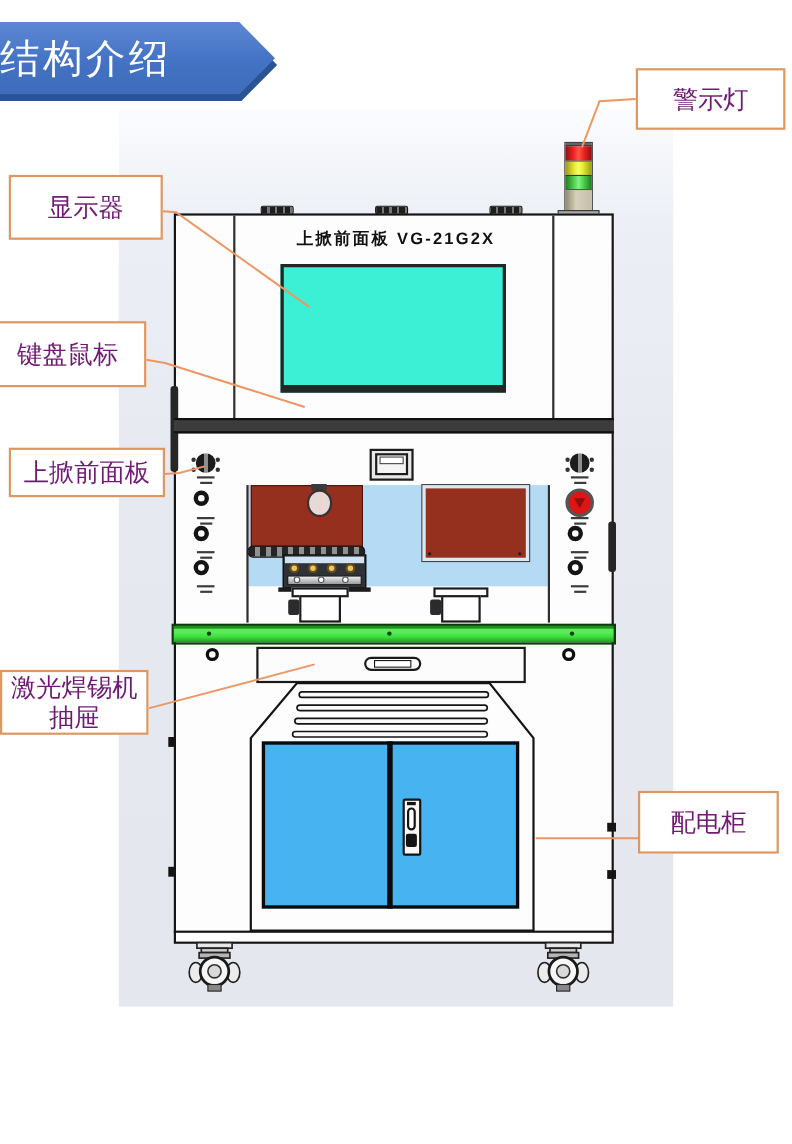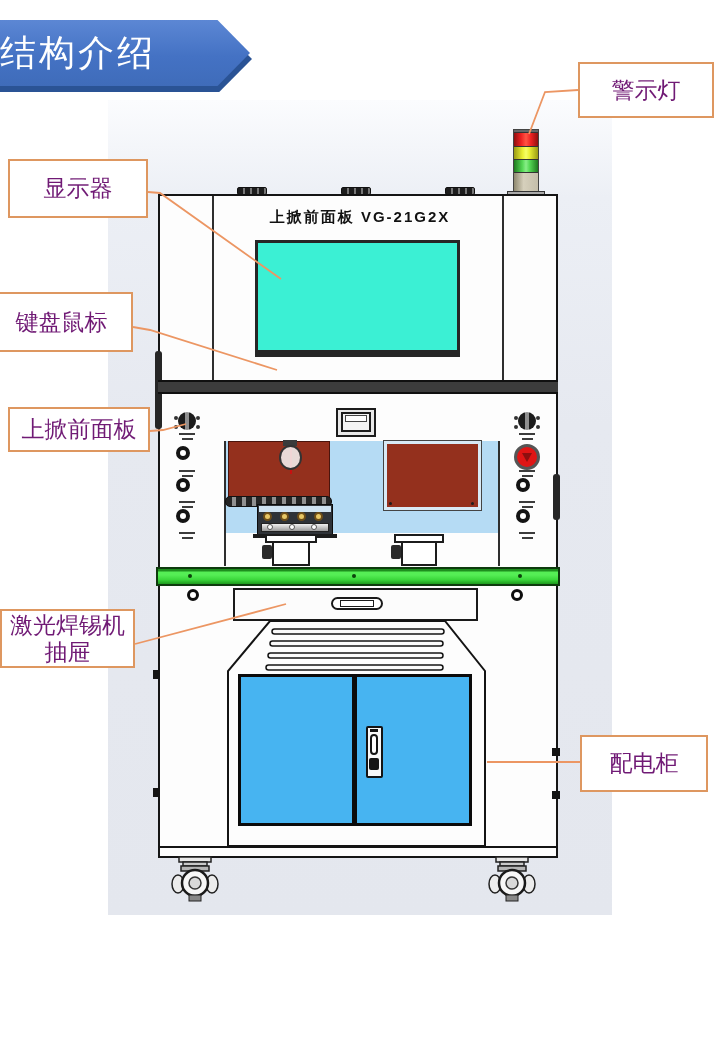--- a/index.html
+++ b/index.html
@@ -201,15 +201,15 @@
 <div class="callout" style="left:-10px;top:292px;width:143px;height:60px">
   <span>键盘鼠标</span>
 </div>
 <div class="callout" style="left:8px;top:407px;width:142px;height:45px">
   <span>上掀前面板</span>
 </div>
 <div class="callout" style="left:0px;top:609px;width:135px;height:59px;flex-direction:column">
   <span>激光焊锡机</span>
   <span>抽屉</span>
 </div>
-<div class="callout" style="left:580px;top:735px;width:128px;height:57px">
+<div class="callout" style="left:580px;top:719px;width:128px;height:57px">
   <span>配电柜</span>
 </div>
 
 </body></html>

